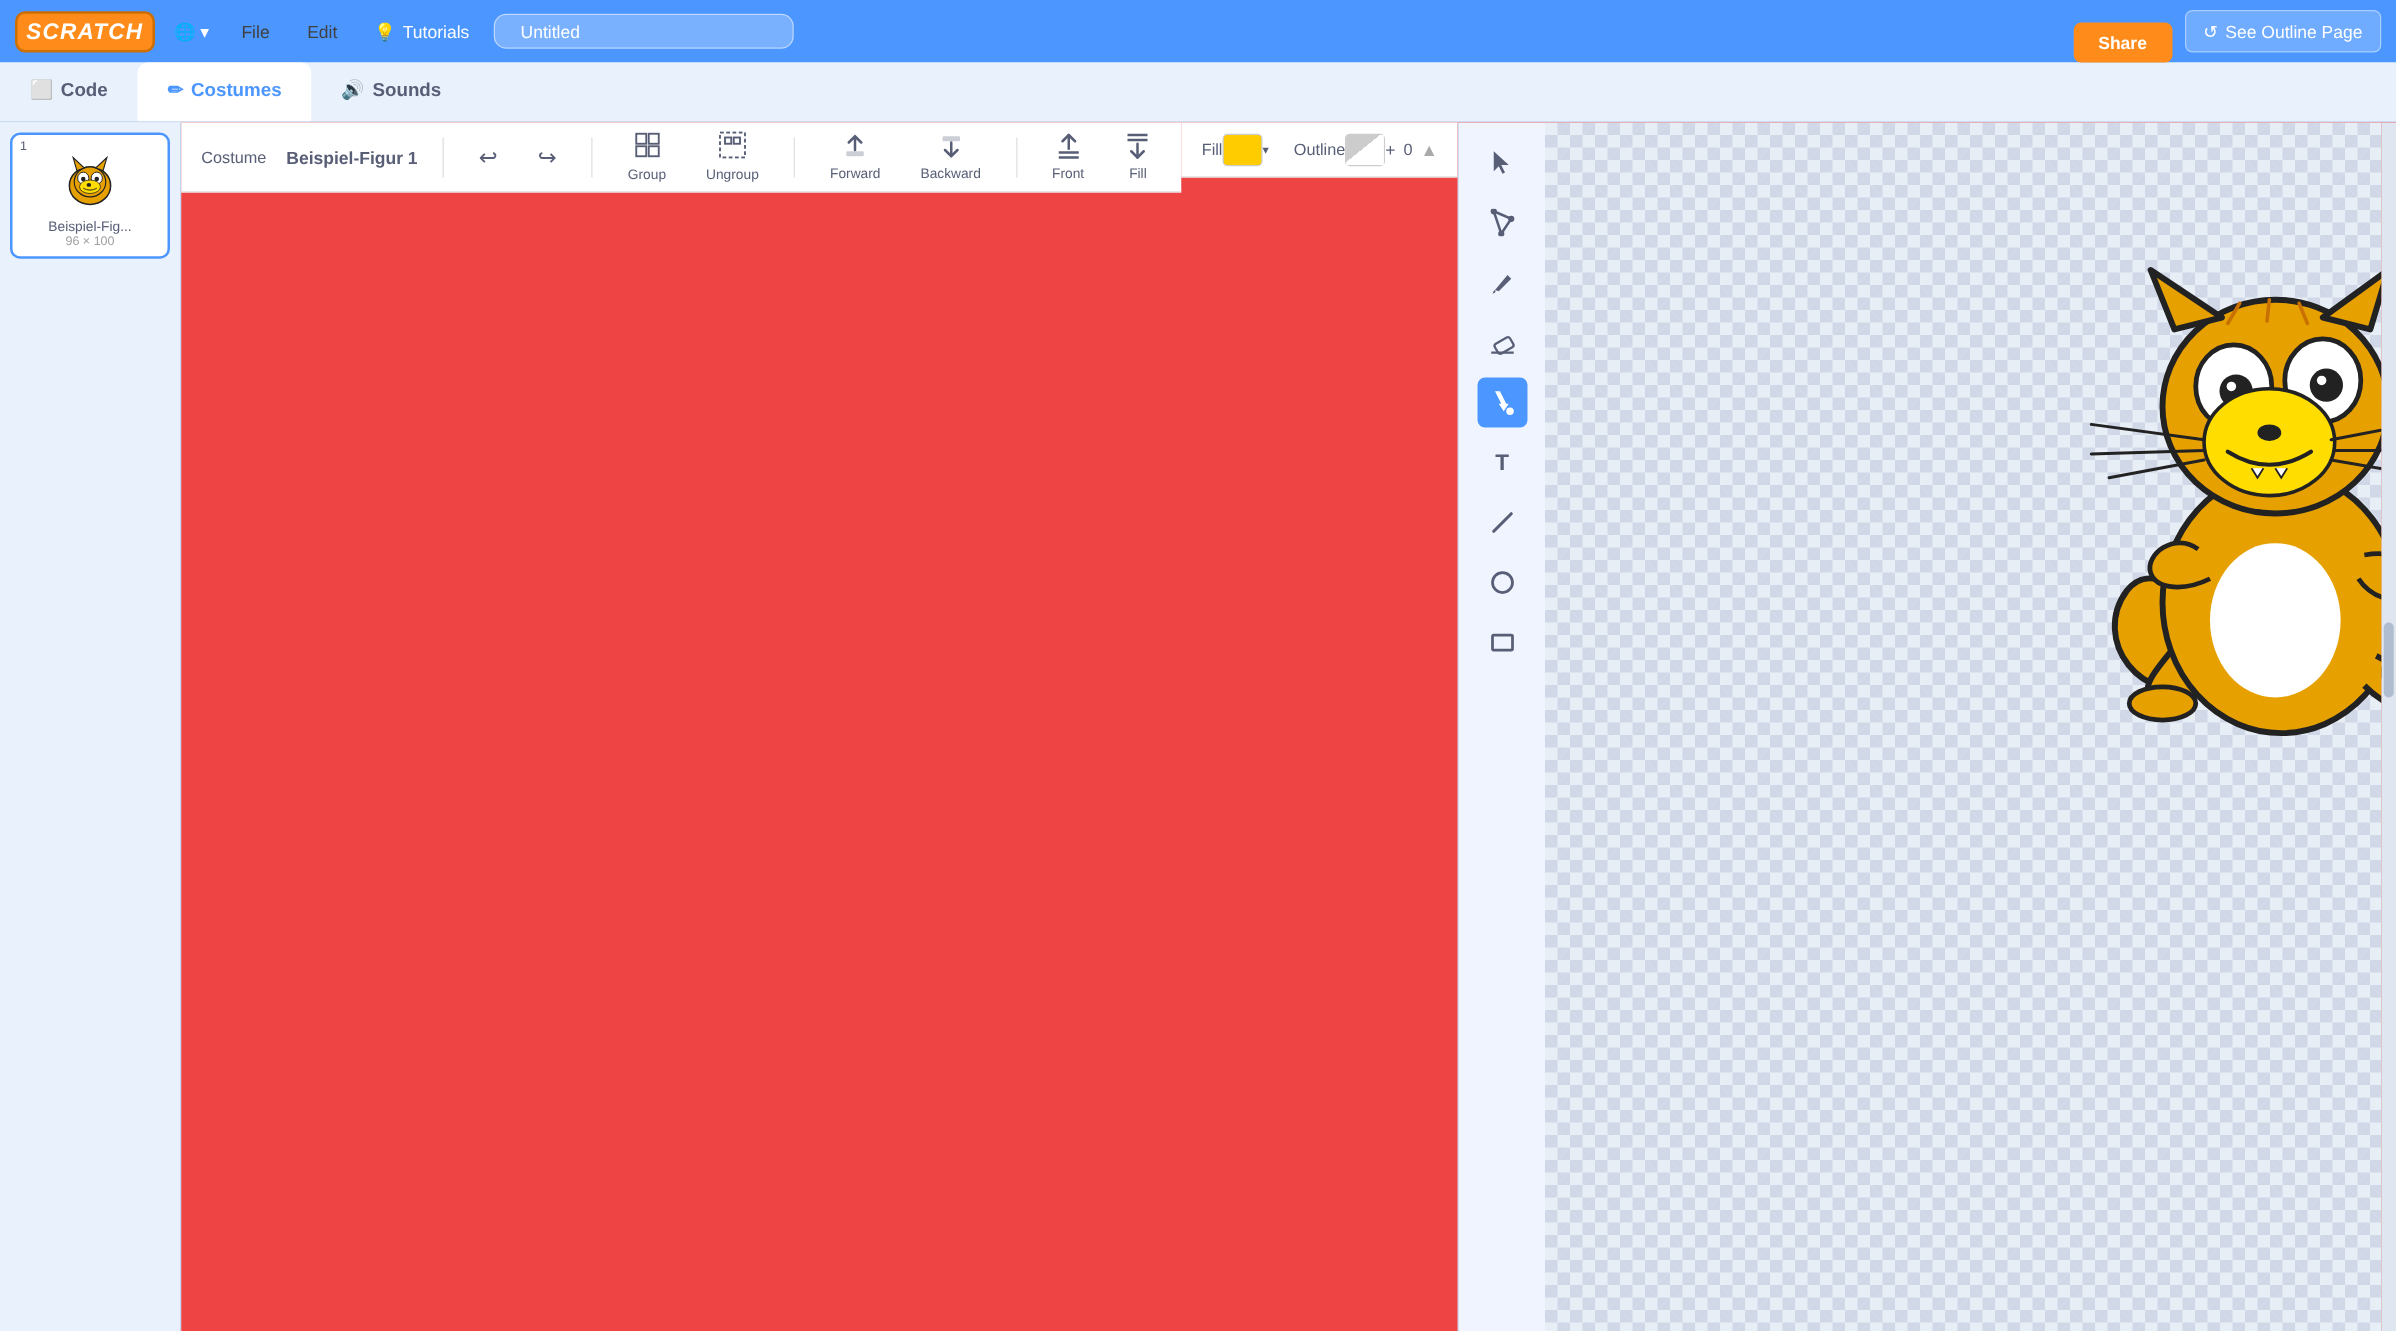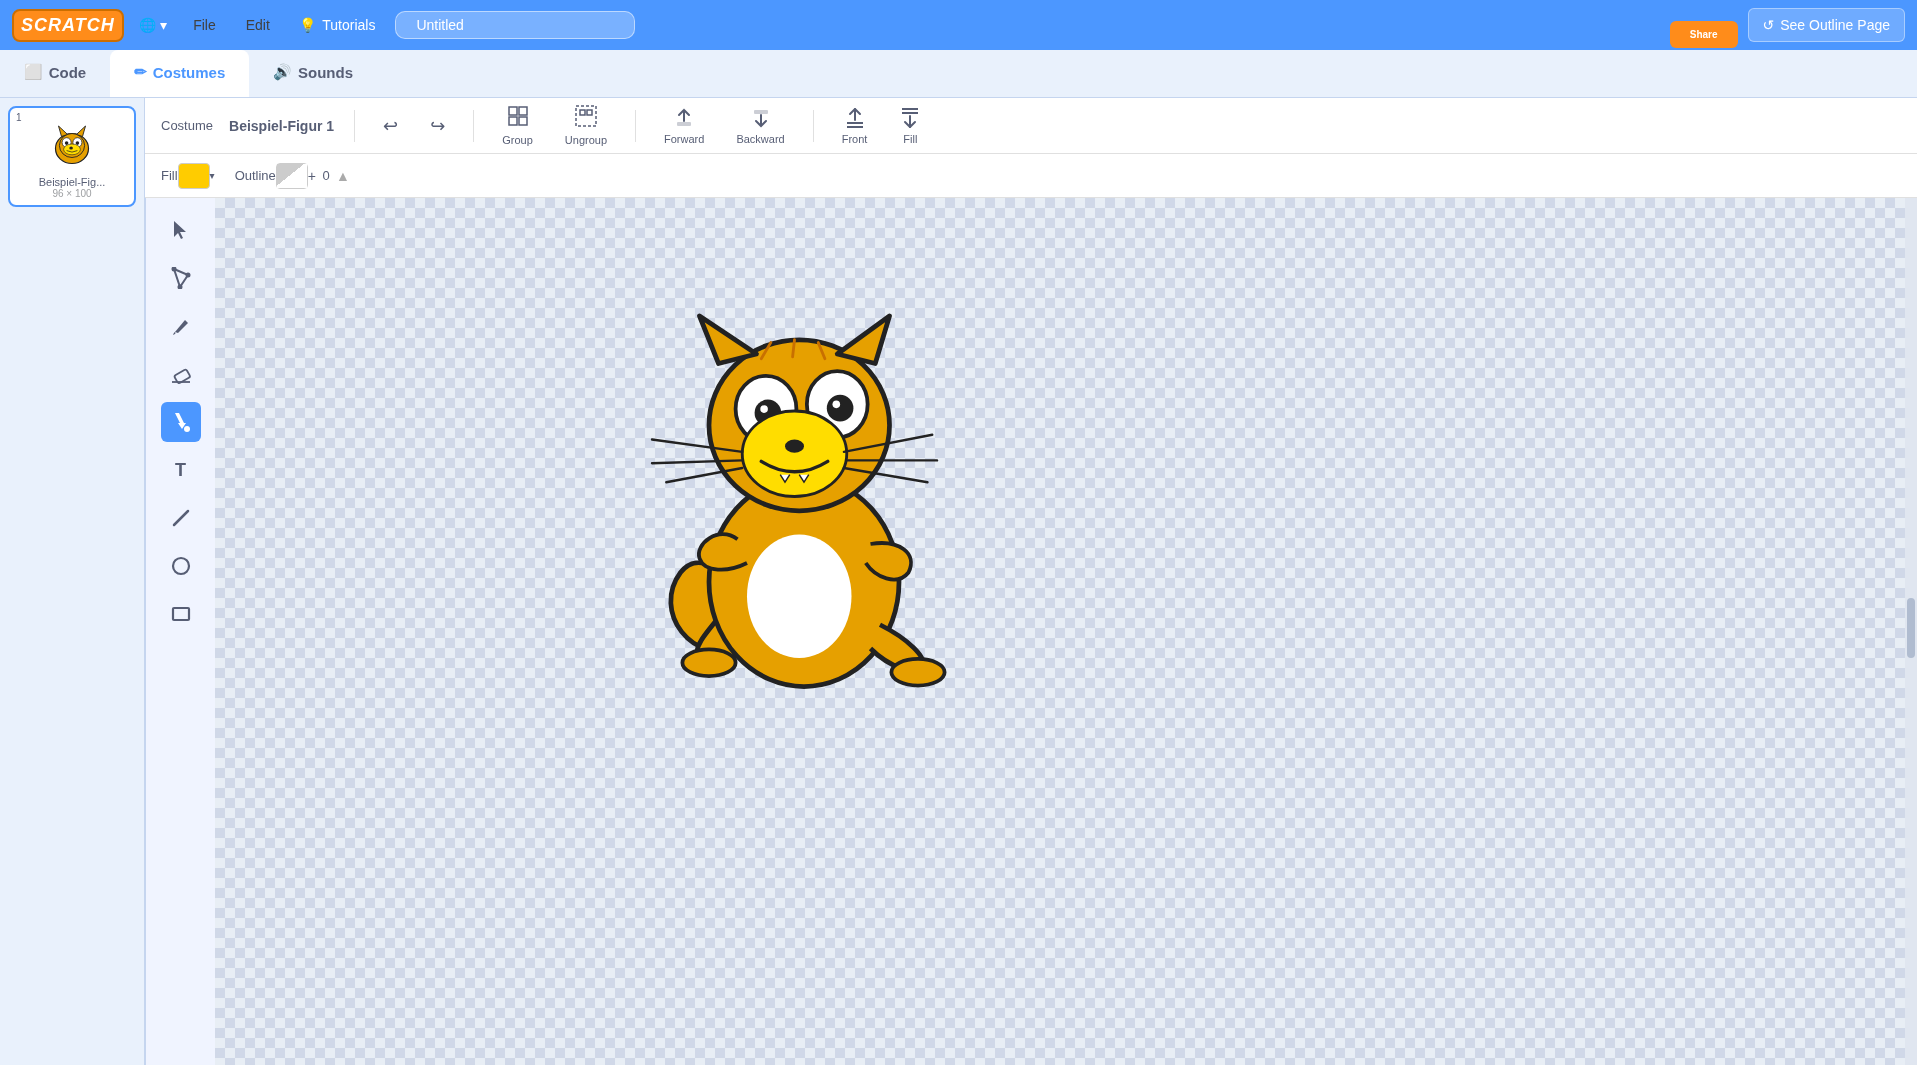--- a/index.html
+++ b/index.html
@@ -31,21 +31,21 @@
     }
     #project-title-input {
       background: rgba(255,255,255,0.25); border: 1px solid rgba(255,255,255,0.5);
       border-radius: 10px; color: white; font-size: 14px;
       padding: 5px 20px; width: 240px; outline: none;
     }
     #project-title-input::placeholder { color: rgba(255,255,255,0.7); }
     #spacer { flex: 1; }
     #share-btn {
       background: #ff8c1a; color: white; border: none; border-radius: 6px;
-      padding: 8px 20px; font-size: 10px; font-weight: bold; cursor: pointer; margin-top: 18px;
+      padding: 8px 20px; font-size: 14px; font-weight: bold; cursor: pointer; margin-top: 18px;
     }
     #see-project-btn {
       display: flex; align-items: center; gap: 6px;
       background: rgba(255,255,255,0.2); color: white; border: 1px solid rgba(255,255,255,0.4);
       border-radius: 6px; padding: 8px 14px; font-size: 14px; cursor: pointer;
     }
 
     
     #tabs-row {
       display: flex; align-items: center; height: 48px;
@@ -84,21 +84,21 @@
       width: 80px; height: 60px; display: flex; align-items: center; justify-content: center;
     }
     .costume-label {
       font-size: 11px; color: #575e75; text-align: center; margin-top: 2px;
       white-space: nowrap; overflow: hidden; text-overflow: ellipsis; max-width: 100%;
     }
     .costume-size { font-size: 10px; color: #9ea0a3; }
 
     
     #editor-area {
-      flex: 1; display: flex; flex-direction: column;
+      flex: 1; display: flex; flex-direction: row;
       background: #ef4444; position: relative;
     }
 
     
     #editor-toolbar {
       display: flex; align-items: center; height: 56px;
       padding: 0 16px; gap: 16px; border-bottom: 1px solid #e0e0e0;
       background: white;
     }
     #costume-name-val { font-size: 14px; font-weight: 600; color: #575e75; }

